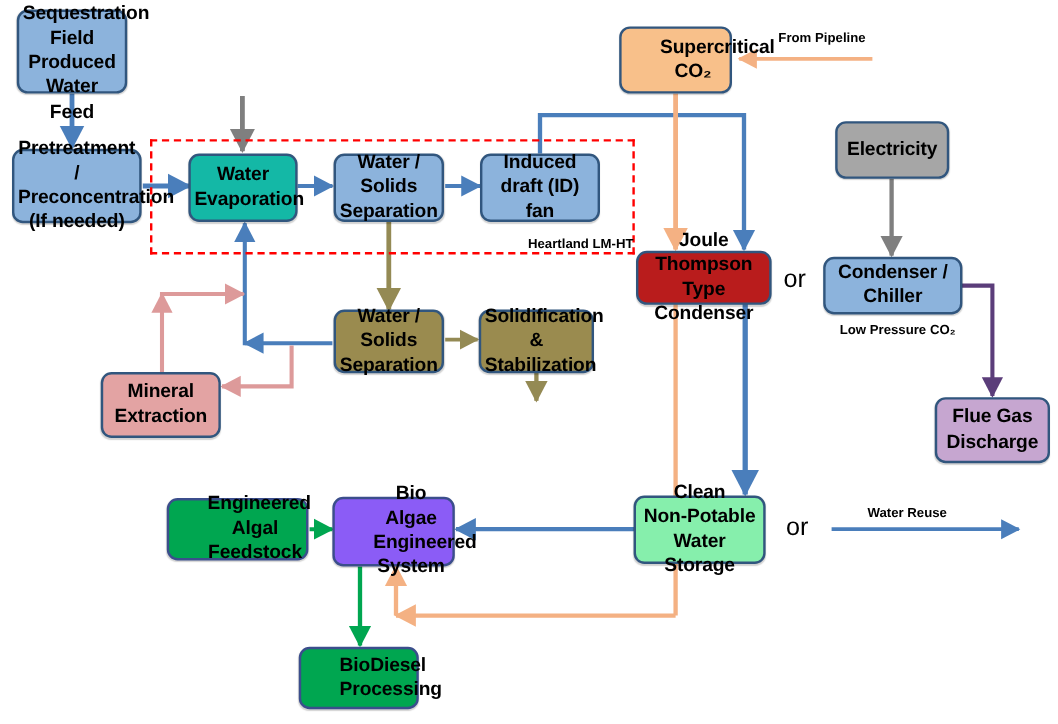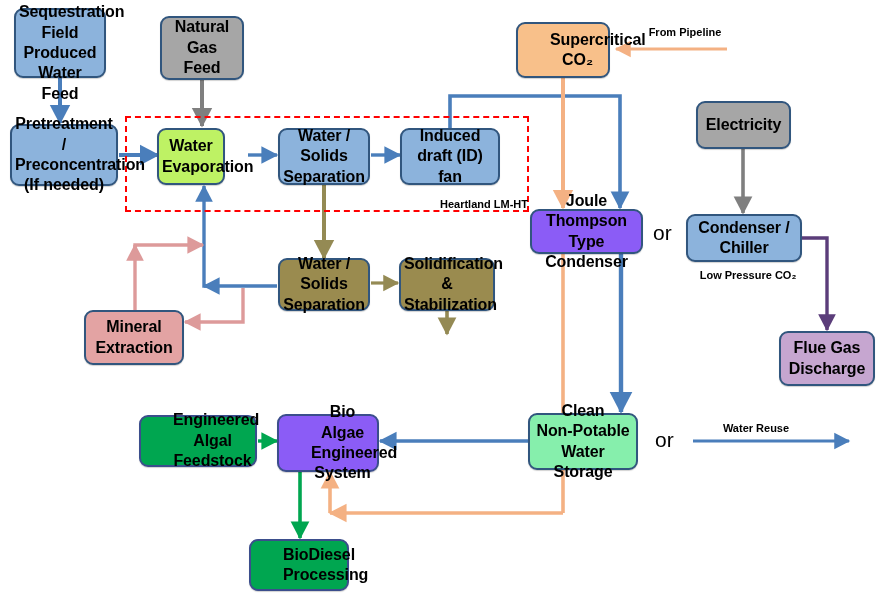--- a/index.html
+++ b/index.html
@@ -144,56 +144,52 @@
     </g>
   </svg>
 
   <div class="node c-blue" style="left: 14px; top: 8px; width: 92px; height: 70px; background: rgb(140, 179, 220);">
     <span>CO₂
 Sequestration
 Field Produced
 Water Feed</span>
   </div>
 
-  <div class="node c-gray" style="left: 160px; top: 16px; width: 84px; height: 64px; background: rgb(166, 166, 166);">
-    <span>Natural Gas
-Feed</span>
-  </div>
 
   <div class="node c-orange" style="left: 516px; top: 22px; width: 94px; height: 56px; background: rgb(248, 192, 138); padding-left: 32px;">
     <span>Supercritical
 CO₂</span>
   </div>
 
   <div class="node c-blue" style="left: 10px; top: 124px; width: 108px; height: 62px; background: rgb(140, 179, 220);">
     <span>Pretreatment /
 Preconcentration
 (If needed)</span>
   </div>
 
-  <div class="node c-blue" style="left: 157px; top: 128px; width: 68px; height: 57px; background: #bef264;">
+  <div class="node c-blue" style="left: 157px; top: 128px; width: 91px; height: 57px; background: #14b8a6;">
     <span>Water
 Evaporation</span>
   </div>
 
   <div class="node c-blue" style="left: 278px; top: 128px; width: 92px; height: 57px; background: rgb(140, 179, 220);">
     <span>Water / Solids
 Separation</span>
   </div>
 
   <div class="node c-blue" style="left: 400px; top: 128px; width: 100px; height: 57px; background: rgb(140, 179, 220);">
     <span>Induced
 draft (ID) fan</span>
   </div>
 
   <div class="node c-gray" style="left: 696px; top: 101px; width: 95px; height: 48px; background: rgb(166, 166, 166);">
     <span>Electricity</span>
   </div>
 
-  <div class="node c-blue" style="left: 530px; top: 209px; width: 113px; height: 45px; background: #8b5cf6;">
+  <div class="node c-blue" style="left: 530px; top: 209px; width: 113px; height: 45px; background: #b91c1c;">
     <span>Joule Thompson
 Type Condenser</span>
   </div>
 
   <div class="node c-blue" style="left: 686px; top: 214px; width: 116px; height: 48px; background: rgb(140, 179, 220); text-align: center;">
     <span>Condenser /
 Chiller</span>
   </div>
 
   <div class="node c-olive" style="left: 278px; top: 258px; width: 92px; height: 53px; background: rgb(154, 139, 79);">

